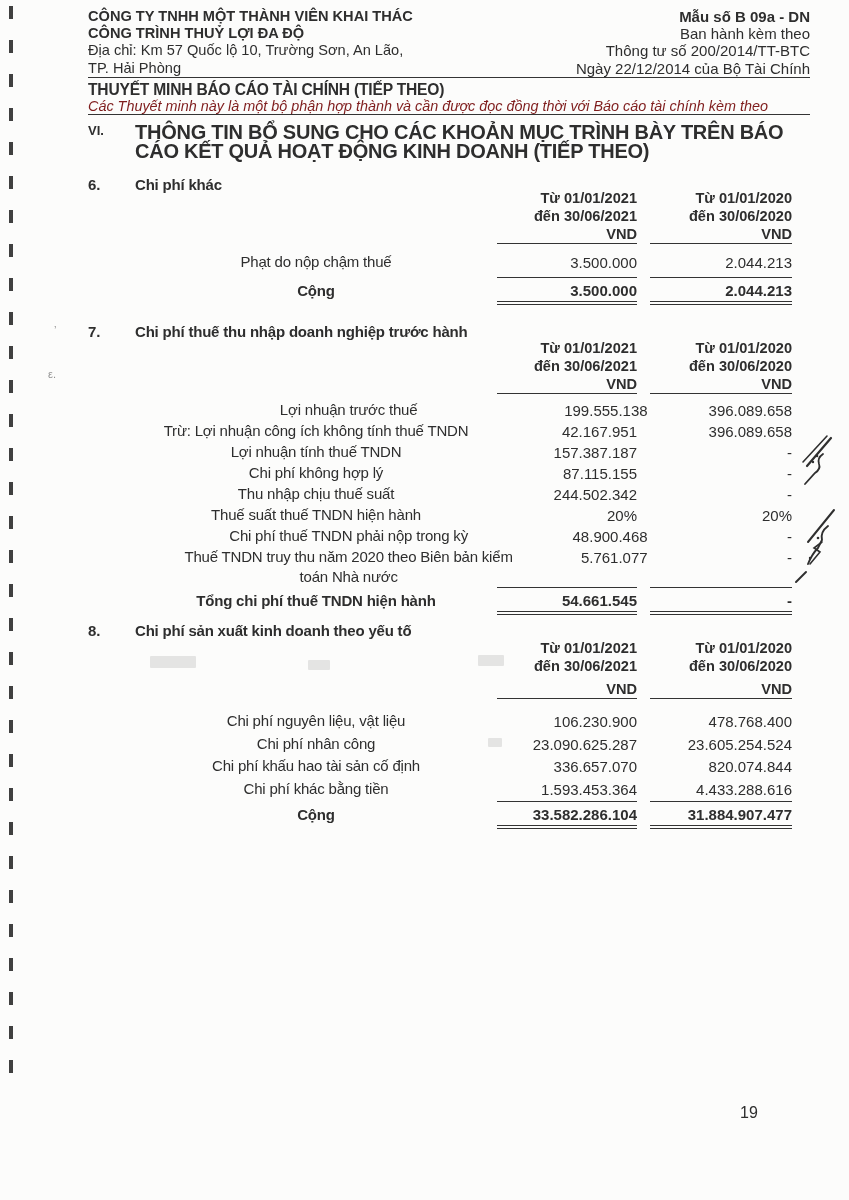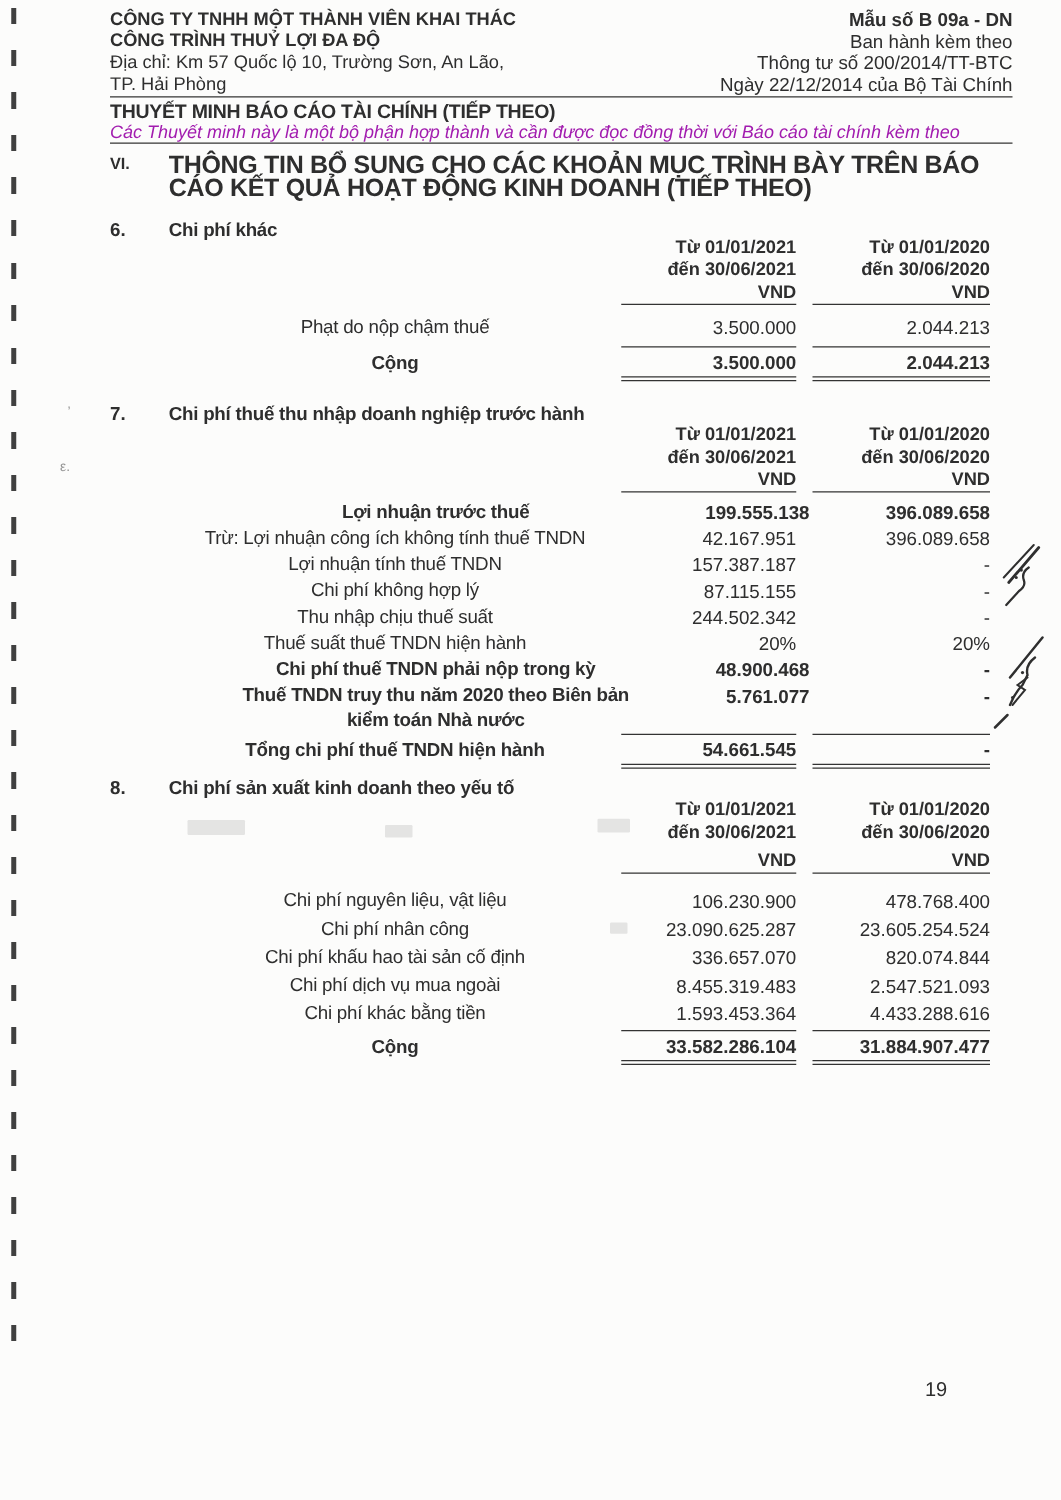--- a/index.html
+++ b/index.html
@@ -12,41 +12,41 @@
   
   .punch { position:absolute; left:9px; top:6px; width:4px; height:1082px;
     background:repeating-linear-gradient(to bottom,#262626 0 13px,transparent 13px 34px);
     opacity:.88; }
   .hdr-left { position:absolute; left:88px; top:8px; width:430px; line-height:17.2px; font-size:14.6px; }
   .hdr-left .b { font-weight:bold; }
   .hdr-right { position:absolute; left:420px; top:8px; width:390px; text-align:right; line-height:17.2px; font-size:15px; }
   .hdr-right .b { font-weight:bold; }
   .rule { position:absolute; left:88px; width:722px; border-top:1.6px solid #343434; }
   .doc-title { position:absolute; left:88px; top:81px; width:722px; font-weight:bold; font-size:15.6px; letter-spacing:-0.2px; }
-  .doc-note { position:absolute; left:88px; top:98px; width:730px; font-style:italic; font-size:14.4px; color:#a21caf; }
+  .doc-note { position:absolute; left:88px; top:98px; width:730px; font-style:italic; font-size:14.4px; color:#7f1d1d; }
   .sec-vi { position:absolute; left:88px; top:123px; display:flex; }
   .sec-vi .num { width:47px; font-weight:bold; font-size:13px; }
   .sec-vi .txt { width:678px; font-weight:bold; font-size:20px; line-height:19px; letter-spacing:-0.25px; }
   .sec-head { position:absolute; left:88px; display:flex; }
   .sec-head .num { width:47px; font-weight:bold; font-size:15px; }
   .sec-head .txt { font-weight:bold; font-size:15px; letter-spacing:-0.2px; }
   
   .tbl { position:absolute; left:135px; width:657px; }
   .trow, .thead { display:flex; }
   .lblcell { width:362px; letter-spacing:-0.2px; }
   .c1 { width:140px; text-align:right; }
   .cgap { width:13px; }
   .c2 { width:142px; text-align:right; }
   .thead { font-weight:bold; font-size:14.6px; }
   .thead .hline { line-height:18px; }
   .thead .vnd { line-height:18px; border-bottom:1.7px solid #333; }
   .tbl8 .thead .vnd { margin-top:5px; }
   .trow { line-height:21px; min-height:21px; align-items:flex-start; }
   .trow .lblcell { line-height:20px;text-align:center; }
-  .bold { font-weight:bold;margin-left:45px; }
+  .bold { font-weight:normal;margin-left:45px; }
   .sumrow { font-weight:bold; }
   .sumrow .sum { border-top:1.6px solid #333; border-bottom:4px double #333; padding-top:3px; padding-bottom:1px; line-height:19px; }
   .sumrow .lblcell { padding-top:4px; }
   .spacer8 { height:8px; } .spacer4 { height:4px; } .spacer6 { height:6px; } .spacer12 { height:12px; }
   .page-num { position:absolute; left:740px; top:1104px; width:50px; text-align:left; font-size:16px; }
   .squiggle { position:absolute; }
   .smudge { position:absolute; background:#6a6a6a; opacity:.16; border-radius:1px; }
   .tick { position:absolute; color:#4a4a4a; font-size:11px; opacity:.6; }
 </style>
 </head>
@@ -220,26 +220,20 @@
       <div class="lblcell">Chi phí nhân công</div>
       <div class="c1">23.090.625.287</div>
       <div class="cgap"></div>
       <div class="c2">23.605.254.524</div>
     </div>
     <div class="trow" style="line-height:22.5px">
       <div class="lblcell">Chi phí khấu hao tài sản cố định</div>
       <div class="c1">336.657.070</div>
       <div class="cgap"></div>
       <div class="c2">820.074.844</div>
-    </div>
-    <div class="trow" style="line-height:22.5px">
-      <div class="lblcell">Chi phí dịch vụ mua ngoài</div>
-      <div class="c1">8.455.319.483</div>
-      <div class="cgap"></div>
-      <div class="c2">2.547.521.093</div>
     </div>
     <div class="trow" style="line-height:22.5px">
       <div class="lblcell">Chi phí khác bằng tiền</div>
       <div class="c1">1.593.453.364</div>
       <div class="cgap"></div>
       <div class="c2">4.433.288.616</div>
     </div>
     <div class="trow sumrow">
       <div class="lblcell">Cộng</div>
       <div class="c1 sum">33.582.286.104</div>

